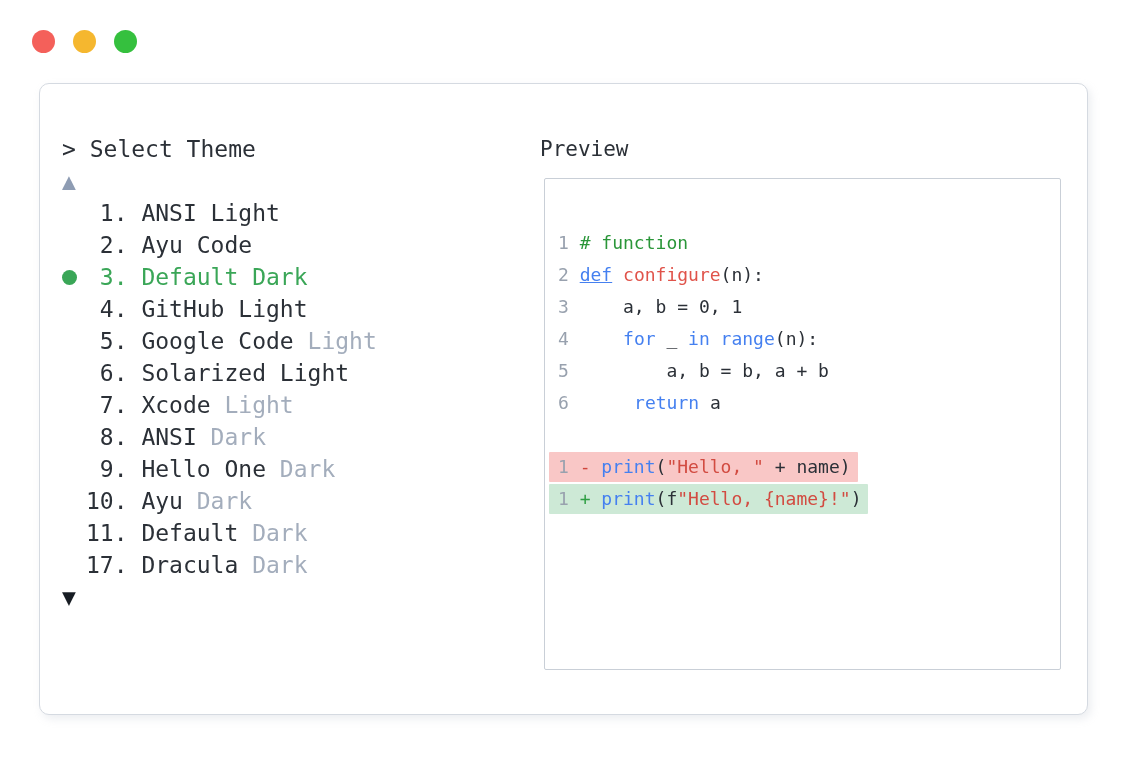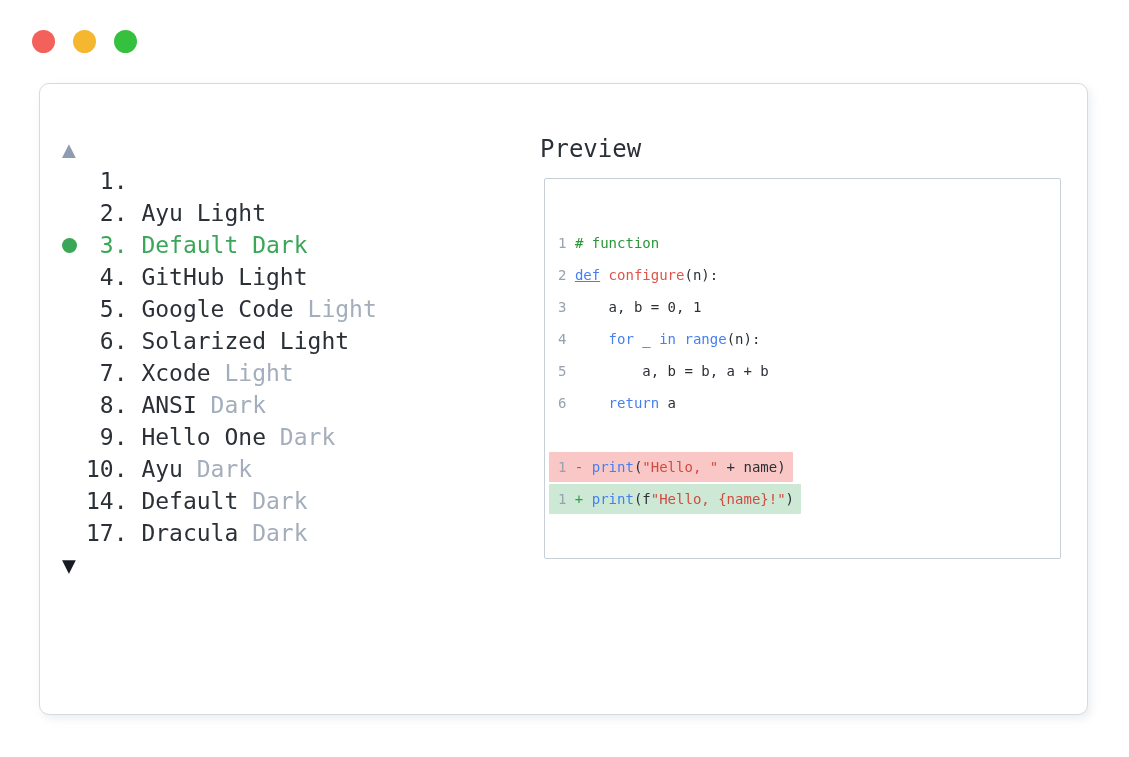--- a/index.html
+++ b/index.html
@@ -25,24 +25,24 @@
   .bullet{width:24px;display:flex;align-items:center;}
   .seldot{width:15px;height:15px;border-radius:50%;background:var(--sel);display:block;}
   .num{display:inline-block;width:3ch;text-align:right;white-space:pre;color:var(--txt);}
   .name{margin-left:1ch;white-space:pre;color:var(--txt);}
   .suffix{color:var(--dim);white-space:pre;}
   .trow.sel .num,.trow.sel .name{color:var(--sel);}
   .hint{margin-top:30px;color:var(--dim);white-space:pre;height:32px;line-height:32px;}
 
   
   .preview-label{position:absolute;left:500px;top:49px;height:32px;line-height:32px;
-                 font-size:24px;white-space:pre;color:var(--txt);}
-  .pbox{position:absolute;left:504px;top:94px;width:517px;height:381px;box-sizing:border-box;
+                 font-size:21px;white-space:pre;color:var(--txt);}
+  .pbox{position:absolute;left:504px;top:94px;width:517px;height:492px;box-sizing:border-box;
         border:1.5px solid var(--borderPreview);border-radius:2px;background:#ffffff;
-        padding:48px 0 0 13px;font-size:14px;}
+        padding:48px 0 0 13px;font-size:18px;}
   .cline{height:32px;line-height:32px;white-space:pre;}
   .lnum{color:var(--linenum);white-space:pre;}
   .tok{white-space:pre;}
   .diff{margin-top:32px;}
   .dline{height:32px;line-height:32px;white-space:pre;}
   .dbg{display:inline-block;height:30px;line-height:30px;margin-left:-9px;
        padding:0 7px 0 9px;border-radius:1px;}
   .dbg.removed{background:var(--bgRemoved);}
   .dbg.added{background:var(--bgAdded);}
   .sign{white-space:pre;}
@@ -52,30 +52,32 @@
 
 <div class="lights">
   <div class="dot" style="background:var(--lightRed)"></div>
   <div class="dot" style="background:var(--lightYellow)"></div>
   <div class="dot" style="background:var(--lightGreen)"></div>
 </div>
 
 <div class="window">
 
   <div class="leftcol">
+    <div class="prompt">&gt; Select Theme</div>
     <div class="arrow-row arrow-up">▲</div>
     <div>
         <div class="trow">
           <span class="bullet"></span>
           <span class="num">1.</span>
+          <span class="name">ANSI Light</span>
         </div>
         <div class="trow">
           <span class="bullet"></span>
           <span class="num">2.</span>
-          <span class="name">Ayu Light</span>
+          <span class="name">Ayu Code</span>
         </div>
         <div class="trow sel">
           <span class="bullet">
             <i class="seldot"></i>
           </span>
           <span class="num">3.</span>
           <span class="name">Default Dark</span>
         </div>
         <div class="trow">
           <span class="bullet"></span>
@@ -112,21 +114,21 @@
           <span class="suffix"> Dark</span>
         </div>
         <div class="trow">
           <span class="bullet"></span>
           <span class="num">10.</span>
           <span class="name">Ayu</span>
           <span class="suffix"> Dark</span>
         </div>
         <div class="trow">
           <span class="bullet"></span>
-          <span class="num">14.</span>
+          <span class="num">11.</span>
           <span class="name">Default</span>
           <span class="suffix"> Dark</span>
         </div>
         <div class="trow">
           <span class="bullet"></span>
           <span class="num">17.</span>
           <span class="name">Dracula</span>
           <span class="suffix"> Dark</span>
         </div>
       </div>
@@ -134,21 +136,21 @@
   </div>
 
   <div class="preview-label">Preview</div>
   <div class="pbox">
     <div>
         <div class="cline"><span class="lnum">1</span><span class="tok"> </span><span class="tok" style="color: var(--com);"># function</span></div>
         <div class="cline"><span class="lnum">2</span><span class="tok"> </span><span class="tok" style="color: var(--kw); text-decoration: underline;">def</span><span class="tok" style="color: var(--txt);"> </span><span class="tok" style="color: var(--fn);">configure</span><span class="tok" style="color: var(--txt);">(n):</span></div>
         <div class="cline"><span class="lnum">3</span><span class="tok"> </span><span class="tok" style="color: var(--txt);">    a, b = 0, 1</span></div>
         <div class="cline"><span class="lnum">4</span><span class="tok"> </span><span class="tok" style="color: var(--txt);">    </span><span class="tok" style="color: var(--kw);">for</span><span class="tok" style="color: var(--txt);"> _ </span><span class="tok" style="color: var(--kw);">in</span><span class="tok" style="color: var(--txt);"> </span><span class="tok" style="color: var(--kw);">range</span><span class="tok" style="color: var(--txt);">(n):</span></div>
         <div class="cline"><span class="lnum">5</span><span class="tok"> </span><span class="tok" style="color: var(--txt); text-align: right;">        a, b = b, a + b</span></div>
-        <div class="cline"><span class="lnum">6</span><span class="tok"> </span><span class="tok" style="color: var(--txt);">    </span><span class="tok" style="color: var(--kw);">return</span><span class="tok" style="color: var(--txt);"> a</span></div>
+        <div class="cline"><span class="lnum">6</span><span class="tok"> </span><span class="tok" style="color: var(--txt);">    </span><span class="tok" style="color: var(--kw); margin-left: 11px;">return</span><span class="tok" style="color: var(--txt);"> a</span></div>
       </div>
     <div class="diff">
         <div class="dline"><span class="dbg removed"><span class="lnum">1</span><span class="sign" style="color: var(--minus);"> - </span><span class="tok" style="color: var(--kw);">print</span><span class="tok" style="color: var(--txt);">(</span><span class="tok" style="color: var(--str);">"Hello, "</span><span class="tok" style="color: var(--txt);"> + name)</span></span></div>
         <div class="dline"><span class="dbg added"><span class="lnum">1</span><span class="sign" style="color: var(--plus);"> + </span><span class="tok" style="color: var(--kw);">print</span><span class="tok" style="color: var(--txt);">(f</span><span class="tok" style="color: var(--str);">"Hello, {name}!"</span><span class="tok" style="color: var(--txt);">)</span></span></div>
       </div>
   </div>
 
 </div>
 
 </body></html>

